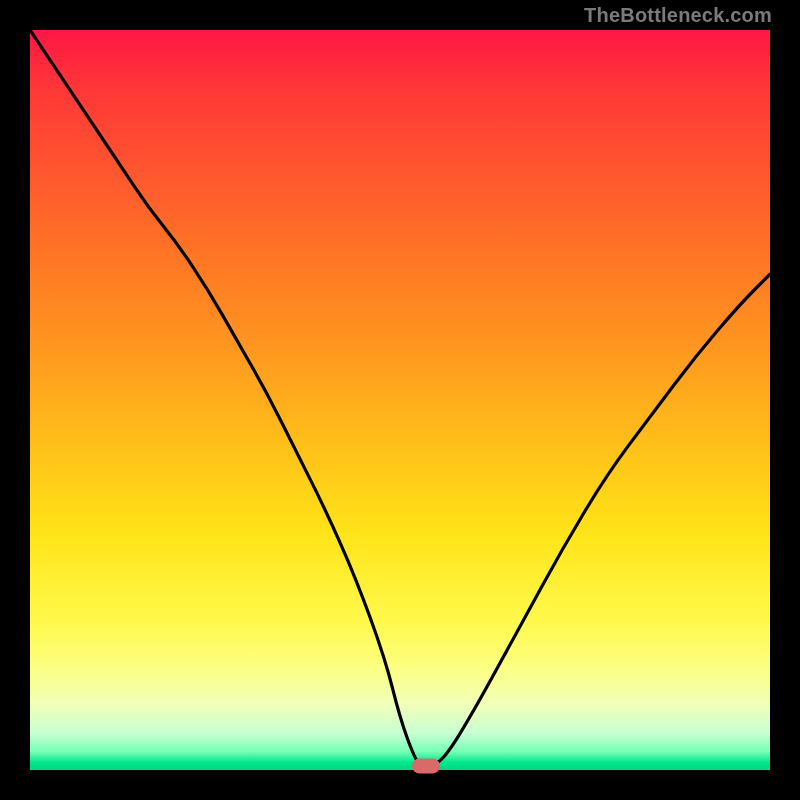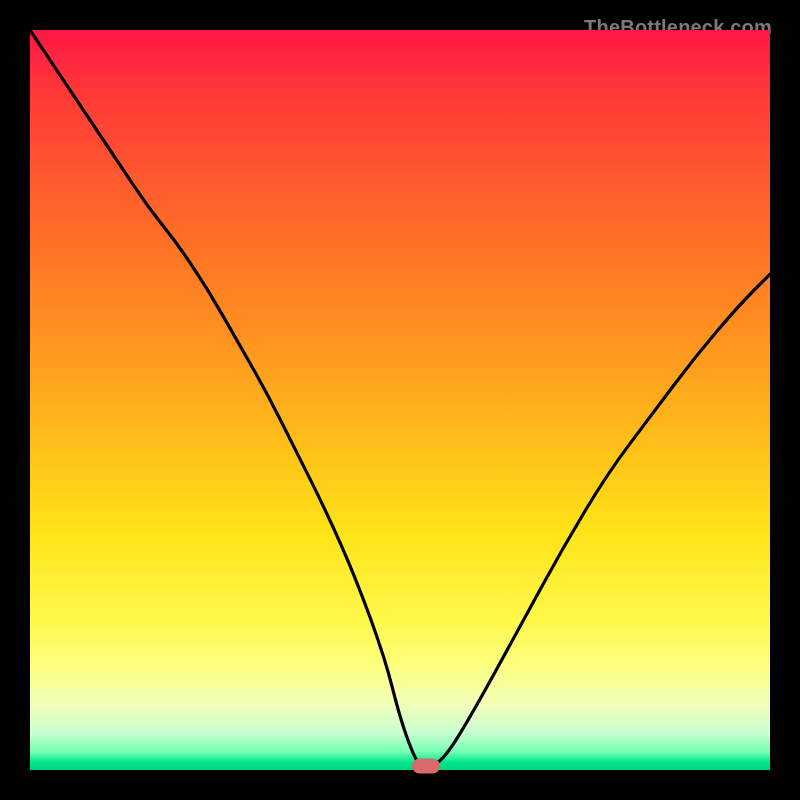--- a/index.html
+++ b/index.html
@@ -56,21 +56,20 @@
   }
   .watermark {
     position: absolute;
     top: 4px;
     right: 28px;
     font-family: Arial, Helvetica, sans-serif;
     font-size: 20px;
     font-weight: 600;
     color: #7a7a7a;
     letter-spacing: 0.2px;
-    margin-top: 12px;
   }
 </style>
 </head>
 <body>
 
 <div class="wrapper">
   <div class="watermark">TheBottleneck.com</div>
   <div class="plot-area">
     <svg class="curve" viewBox="0 0 740 740" preserveAspectRatio="none">
       <path id="curve-path" d="M 0.00 0.00 Q 29.60 44.40 44.40 66.60 Q 59.20 88.80 74.00 111.00 Q 88.80 133.20 103.60 155.40 Q 118.40 177.60 133.20 196.10 Q 148.00 214.60 162.80 236.80 Q 177.60 259.00 192.40 284.90 Q 207.20 310.80 222.00 336.70 Q 236.80 362.60 251.60 392.20 Q 266.40 421.80 281.20 451.40 Q 296.00 481.00 310.80 514.30 Q 325.60 547.60 340.40 588.30 Q 355.20 629.00 362.60 658.60 Q 370.00 688.20 377.40 708.55 Q 384.80 728.90 388.50 732.60 Q 392.20 736.30 395.90 736.30 Q 399.60 736.30 407.00 732.60 Q 414.40 728.90 429.20 704.85 Q 444.00 680.80 466.20 640.10 Q 488.40 599.40 510.60 558.70 Q 532.80 518.00 555.00 481.00 Q 577.20 444.00 599.40 414.40 Q 621.60 384.80 643.80 355.20 Q 666.00 325.60 688.20 299.70 Q 710.40 273.80 725.20 259.00 L 740.00 244.20" fill="none" stroke="#000000" stroke-width="3.2" stroke-linecap="round" stroke-linejoin="round"></path>

